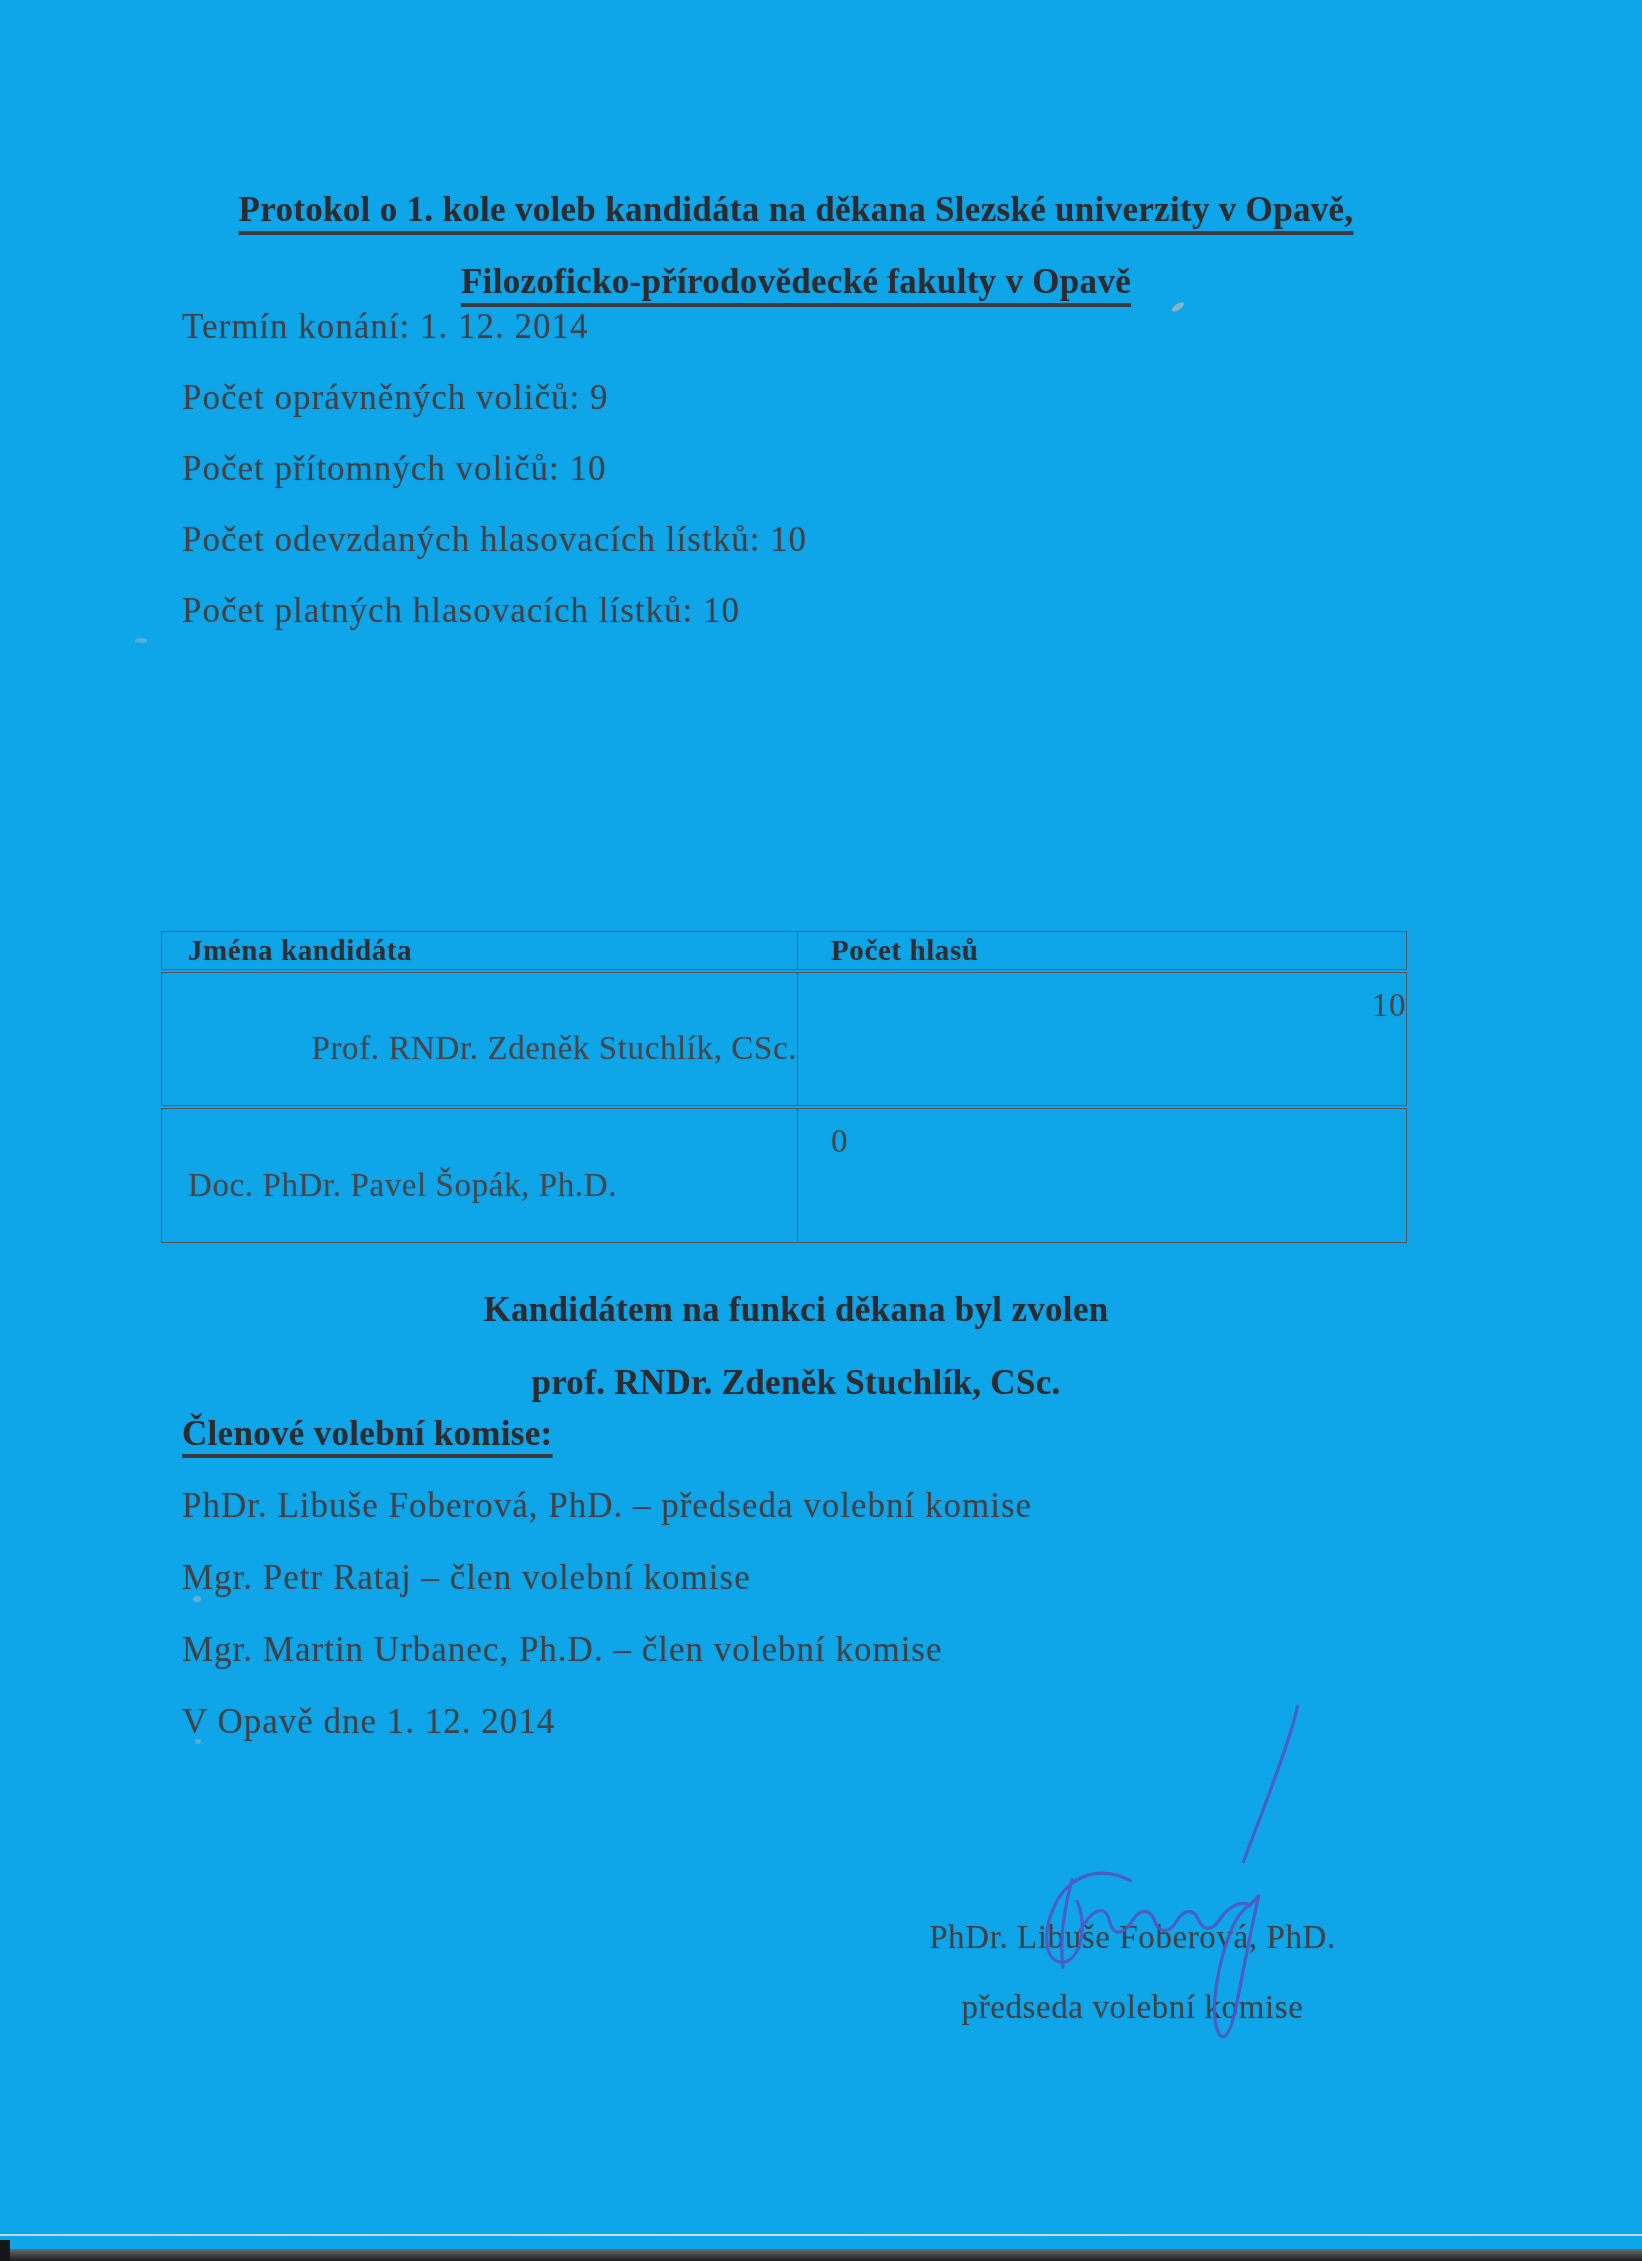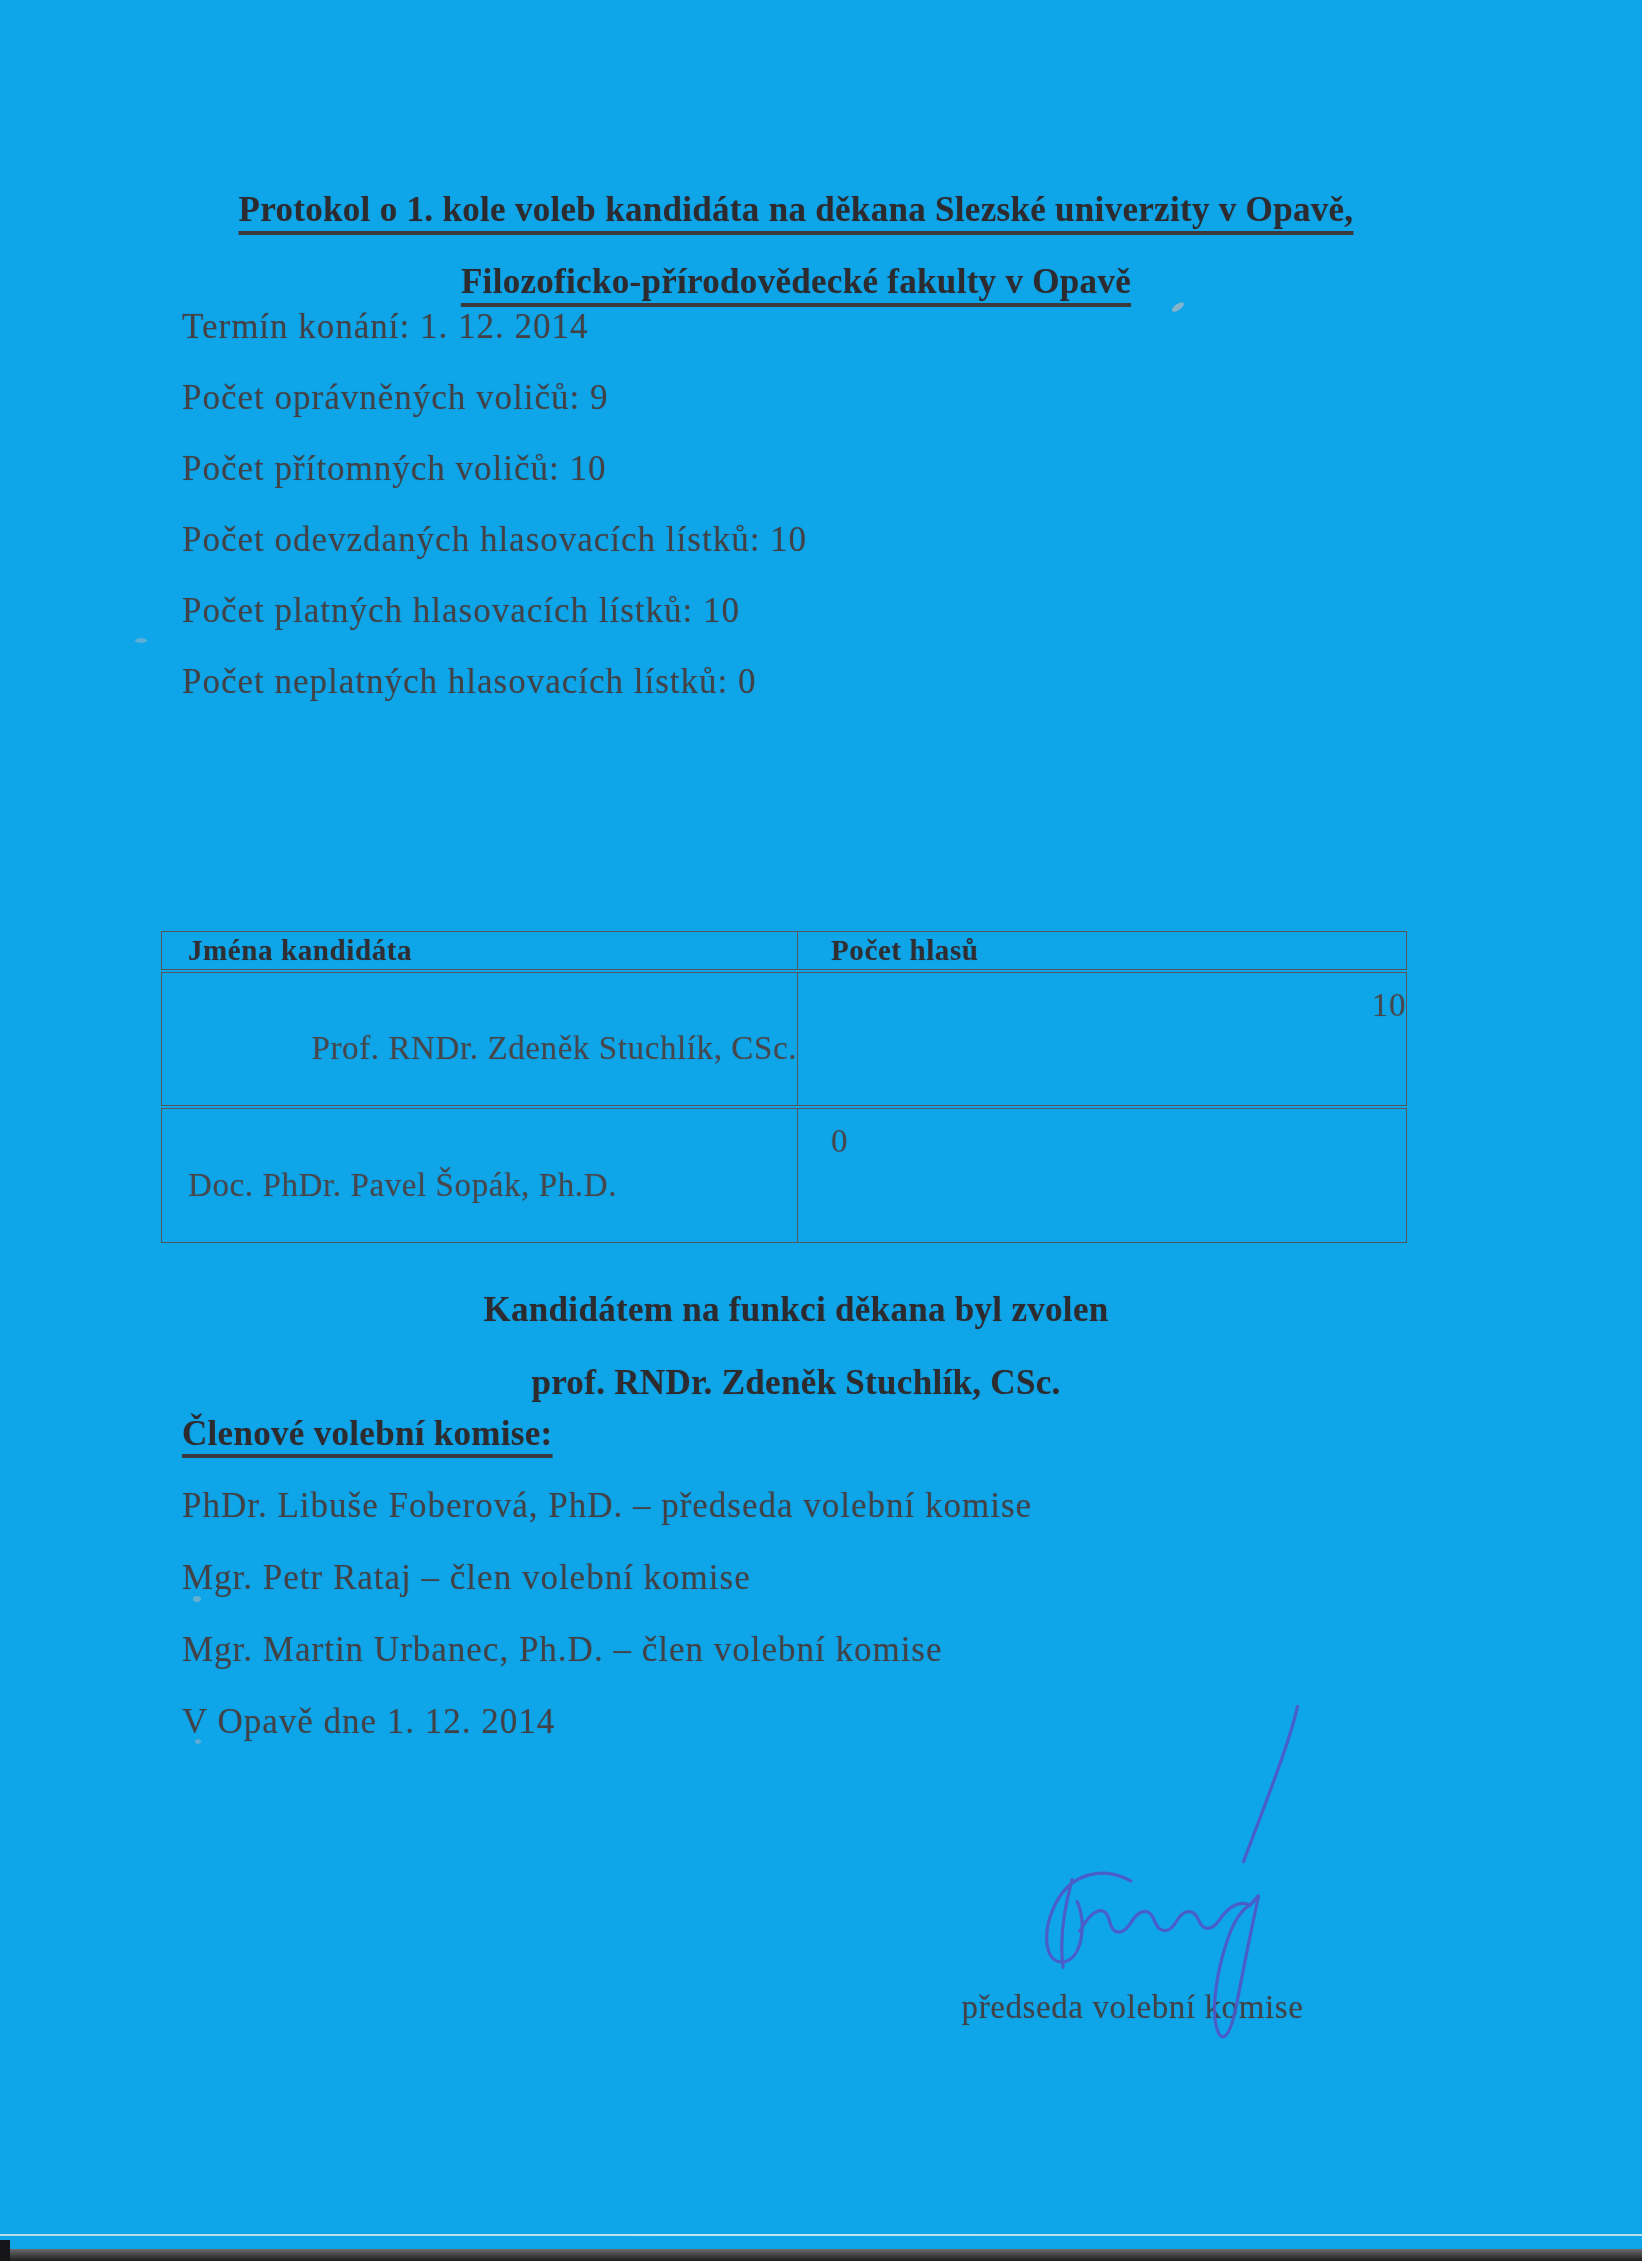--- a/index.html
+++ b/index.html
@@ -107,21 +107,20 @@
     <div><span class="title-line">Protokol o 1. kole voleb kandidáta na děkana Slezské univerzity v Opavě,</span></div>
     <div><span class="title-line">Filozoficko-přírodovědecké fakulty v Opavě</span></div>
   </div>
 
   <div class="stats">
     <div class="stat-line">Termín konání: 1. 12. 2014</div>
     <div class="stat-line">Počet oprávněných voličů: 9</div>
     <div class="stat-line">Počet přítomných voličů: 10</div>
     <div class="stat-line">Počet odevzdaných hlasovacích lístků: 10</div>
     <div class="stat-line">Počet platných hlasovacích lístků: 10</div>
-    <div class="stat-line">Počet neplatných hlasovacích lístků: 0</div>
   </div>
 
   <table class="vote-table">
     <colgroup>
         <col class="c1">
         <col class="c2">
       </colgroup>
     <tbody>
         <tr>
       <th>Jména kandidáta</th>
@@ -144,20 +143,21 @@
   <div class="committee">
     <div class="committee-heading">
       <span>Členové volební komise:</span>
     </div>
     <div class="committee-line">PhDr. Libuše Foberová, PhD. – předseda volební komise</div>
     <div class="committee-line">Mgr. Petr Rataj – člen volební komise</div>
     <div class="committee-line">Mgr. Martin Urbanec, Ph.D. – člen volební komise</div>
     <div class="committee-line">V Opavě dne 1. 12. 2014</div>
   </div>
 
+  <div class="sig-name">PhDr. Libuše Foberová, PhD.</div>
   <div class="sig-role">předseda volební komise</div>
 
   <svg class="signature-svg" viewBox="0 0 2550 3510" xmlns="http://www.w3.org/2000/svg">
     <g fill="none" stroke="#4f58c4" stroke-width="5" stroke-linecap="round" opacity="0.92">
       <path d="M 2014 2649 C 2004 2696, 1972 2780, 1930 2890"></path>
       <path d="
         M 1755 2920
         C 1712 2896, 1662 2908, 1638 2956
         C 1616 3000, 1622 3048, 1650 3046
         C 1678 3042, 1688 2990, 1672 2952

